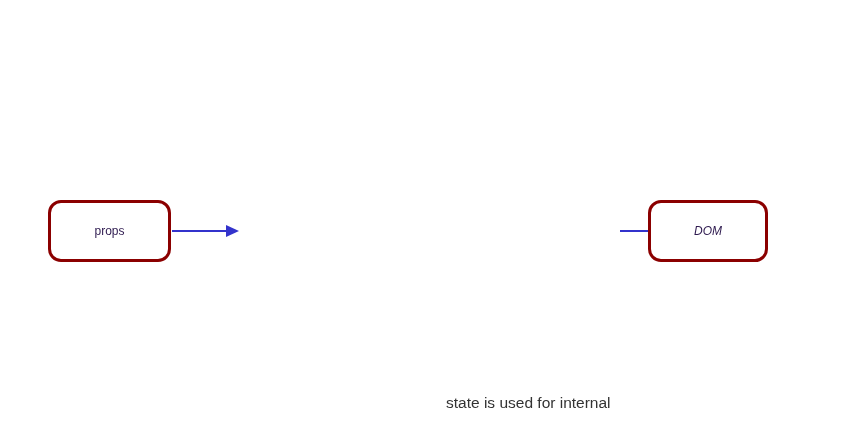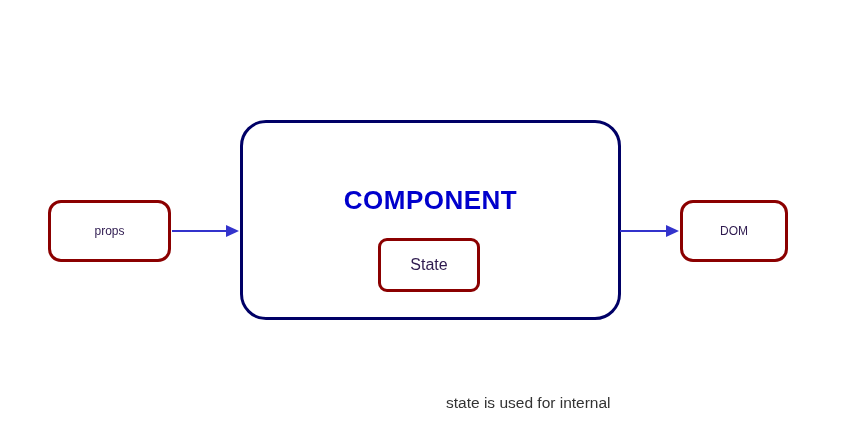--- a/index.html
+++ b/index.html
@@ -35,21 +35,21 @@
   .terminal {
     border: 3px solid #8b0000;
     border-radius: 13px;
   }
   .terminal .node-label {
     font-size: 12px;
     color: #2e1a4f;
   }
 
   #props-node { left: 48px;  top: 200px; width: 123px; height: 62px; }
-  #dom-node   { left: 680px; top: 200px; width: 108px; height: 62px; }
+  #dom-node   { left: 648px; top: 200px; width: 120px; height: 62px; font-style: italic; }
 
   
   #component-node {
     left: 240px;
     top: 120px;
     width: 381px;
     height: 200px;
     border: 3px solid #000066;
     border-radius: 26px;
     display: block;
@@ -114,27 +114,21 @@
     <span class="node-label">props</span>
   </div>
 
   <div class="arrow" id="arrow-props-component">
     <svg width="67" height="14" viewBox="0 0 67 14" xmlns="http://www.w3.org/2000/svg">
       <line x1="0" y1="7" x2="56" y2="7" stroke="#3333cc" stroke-width="2"></line>
       <polygon points="54,1 67,7 54,13" fill="#3333cc"></polygon>
     </svg>
   </div>
 
-  <div class="node" id="component-node">
-    <div id="component-title">COMPONENT</div>
-  </div>
 
-  <div class="node" id="state-node">
-    <span class="node-label">State</span>
-  </div>
 
   <div class="arrow" id="arrow-component-dom">
     <svg width="59" height="14" viewBox="0 0 59 14" xmlns="http://www.w3.org/2000/svg">
       <line x1="0" y1="7" x2="48" y2="7" stroke="#3333cc" stroke-width="2"></line>
       <polygon points="46,1 59,7 46,13" fill="#3333cc"></polygon>
     </svg>
   </div>
 
   <div class="node terminal" id="dom-node">
     <span class="node-label">DOM</span>

